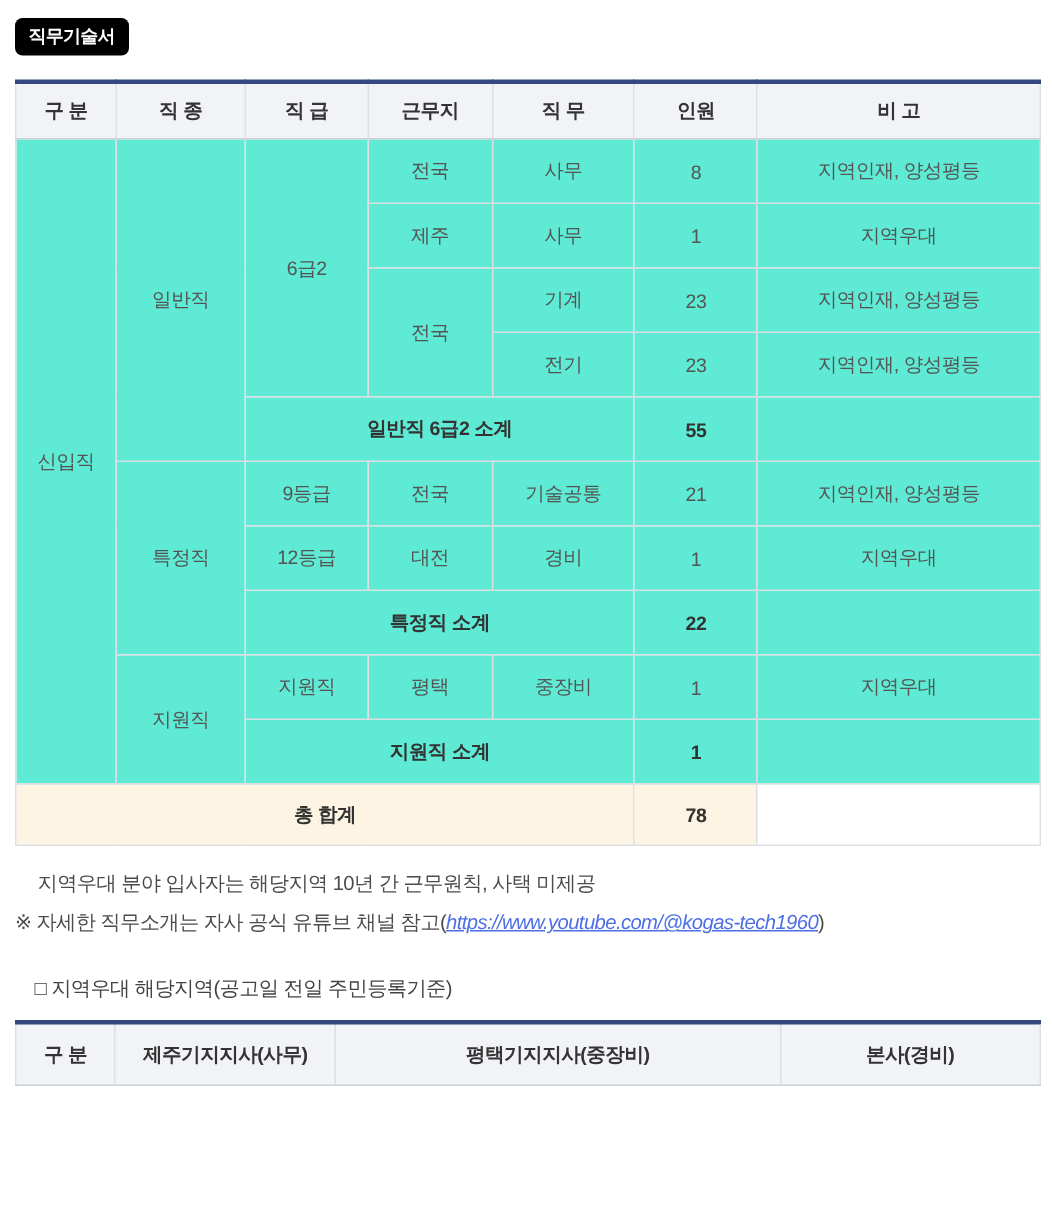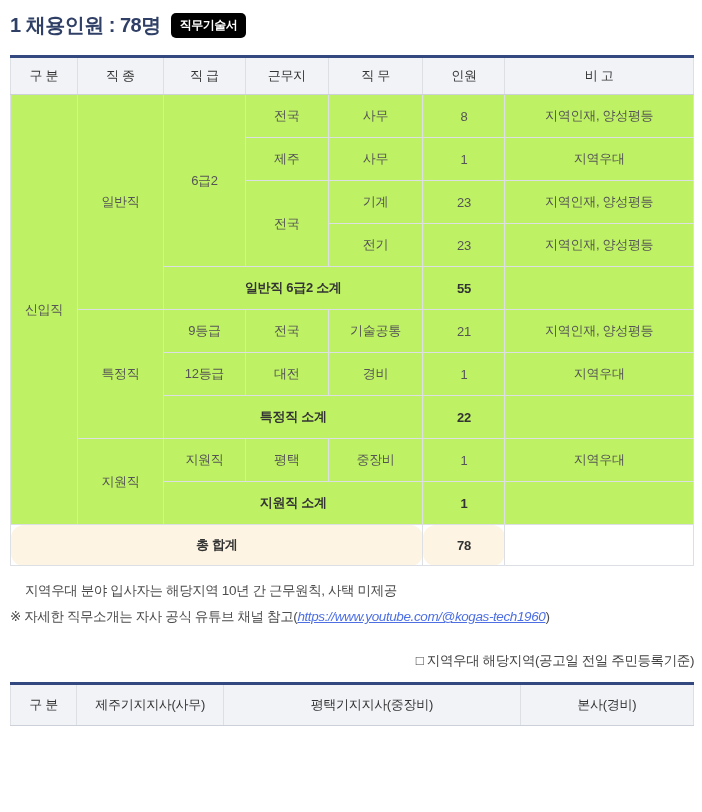--- a/index.html
+++ b/index.html
@@ -23,54 +23,53 @@
     border-top: 3px solid #33487e;
     border-bottom: 1px solid #969ca6;
     font-size: 13px;
   }
   th, td {
     border: 1px solid #dcdfe4;
     text-align: center; vertical-align: middle;
     color: #555; letter-spacing: -0.3px;
   }
   table th {
-    background: #f1f3f7; color: #333; font-weight: normal;
+    background: #f1f3f7; color: #333; font-weight: bold;
     padding: 9px 4px; border-bottom: 1px solid #ccd0d8;
   }
-  table td { padding: 12px 6px; background: #bef264; }
+  table td { padding: 12px 6px; background: #5eead4; }
   .bold-cell { font-weight: bold; color: #333; }
-  tr.total-row td { background: #fdf4e3; font-weight: bold; color: #333; padding: 11px 6px; border-radius: 13px; }
+  tr.total-row td { background: #fdf4e3; font-weight: bold; color: #333; padding: 11px 6px; }
   tr.total-row td.plain { background: #ffffff; }
   
   col.c-gubun { width: 9.8%; }
   col.c-jikjong { width: 12.6%; }
   col.c-jikgeup { width: 12.0%; }
   col.c-workplace { width: 12.1%; }
   col.c-job { width: 13.9%; }
   col.c-count { width: 12.0%; }
   col.c-note { width: 27.6%; }
   
   .notes { margin: 16px 0 26px 0; }
   .note-line { font-size: 13.5px; color: #4c4c4c; letter-spacing: -0.4px; margin: 0 0 8px 0; line-height: 1.35; }
   .note-line.indent { padding-left: 15px; }
   a.doc-link { color: #4d6fe3; text-decoration: underline; font-style: italic; }
   
-  .section-heading { font-size: 13.5px; color: #444; letter-spacing: -0.4px; margin: 0 0 12px 13px; text-align: right; }
+  .section-heading { font-size: 13.5px; color: #444; letter-spacing: -0.4px; margin: 0 0 12px 13px; }
   
   col.r-gubun { width: 9.7%; }
   col.r-jeju { width: 21.5%; }
   col.r-pyeongtaek { width: 43.4%; }
   col.r-bonsa { width: 25.4%; }
   .region-table th { padding: 11px 4px; }
 </style>
 </head>
 <body>
 
 <div class="title-row">
-  <span class="page-title">1 채용인원 : 78명</span>
   <span class="badge">직무기술서</span>
 </div>
 
 <table>
   <colgroup>
     <col class="c-gubun">
       <col class="c-jikjong">
       <col class="c-jikgeup">
       <col class="c-workplace">
     <col class="c-job">

